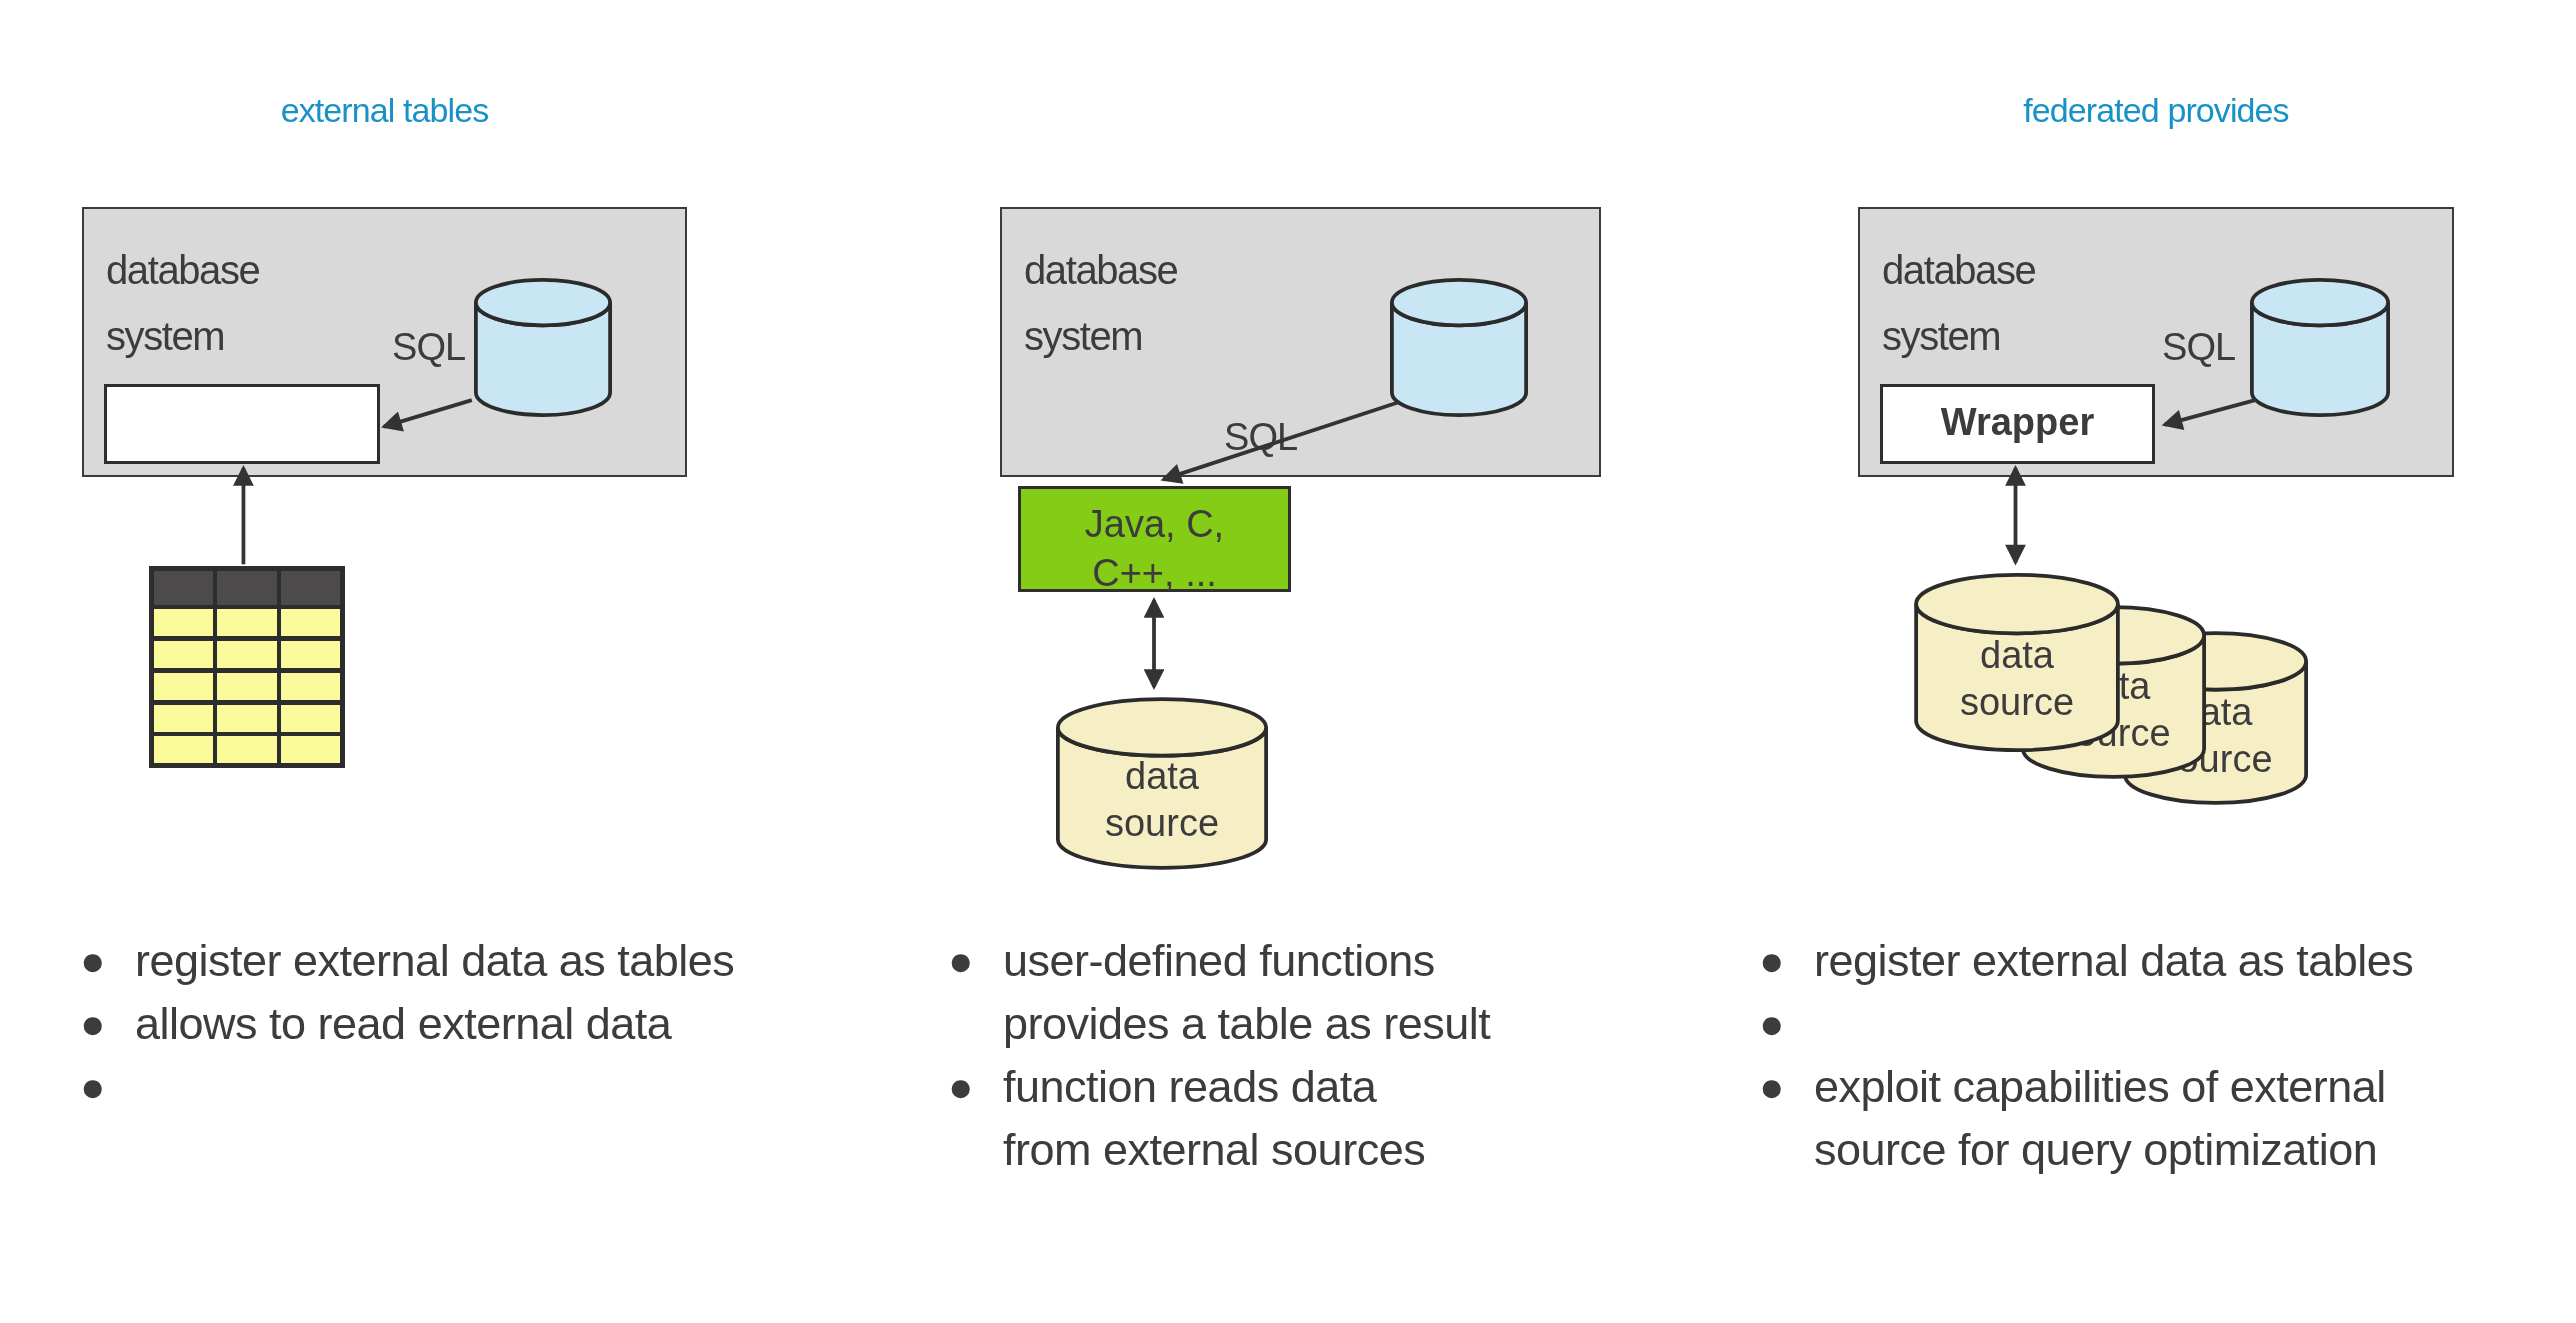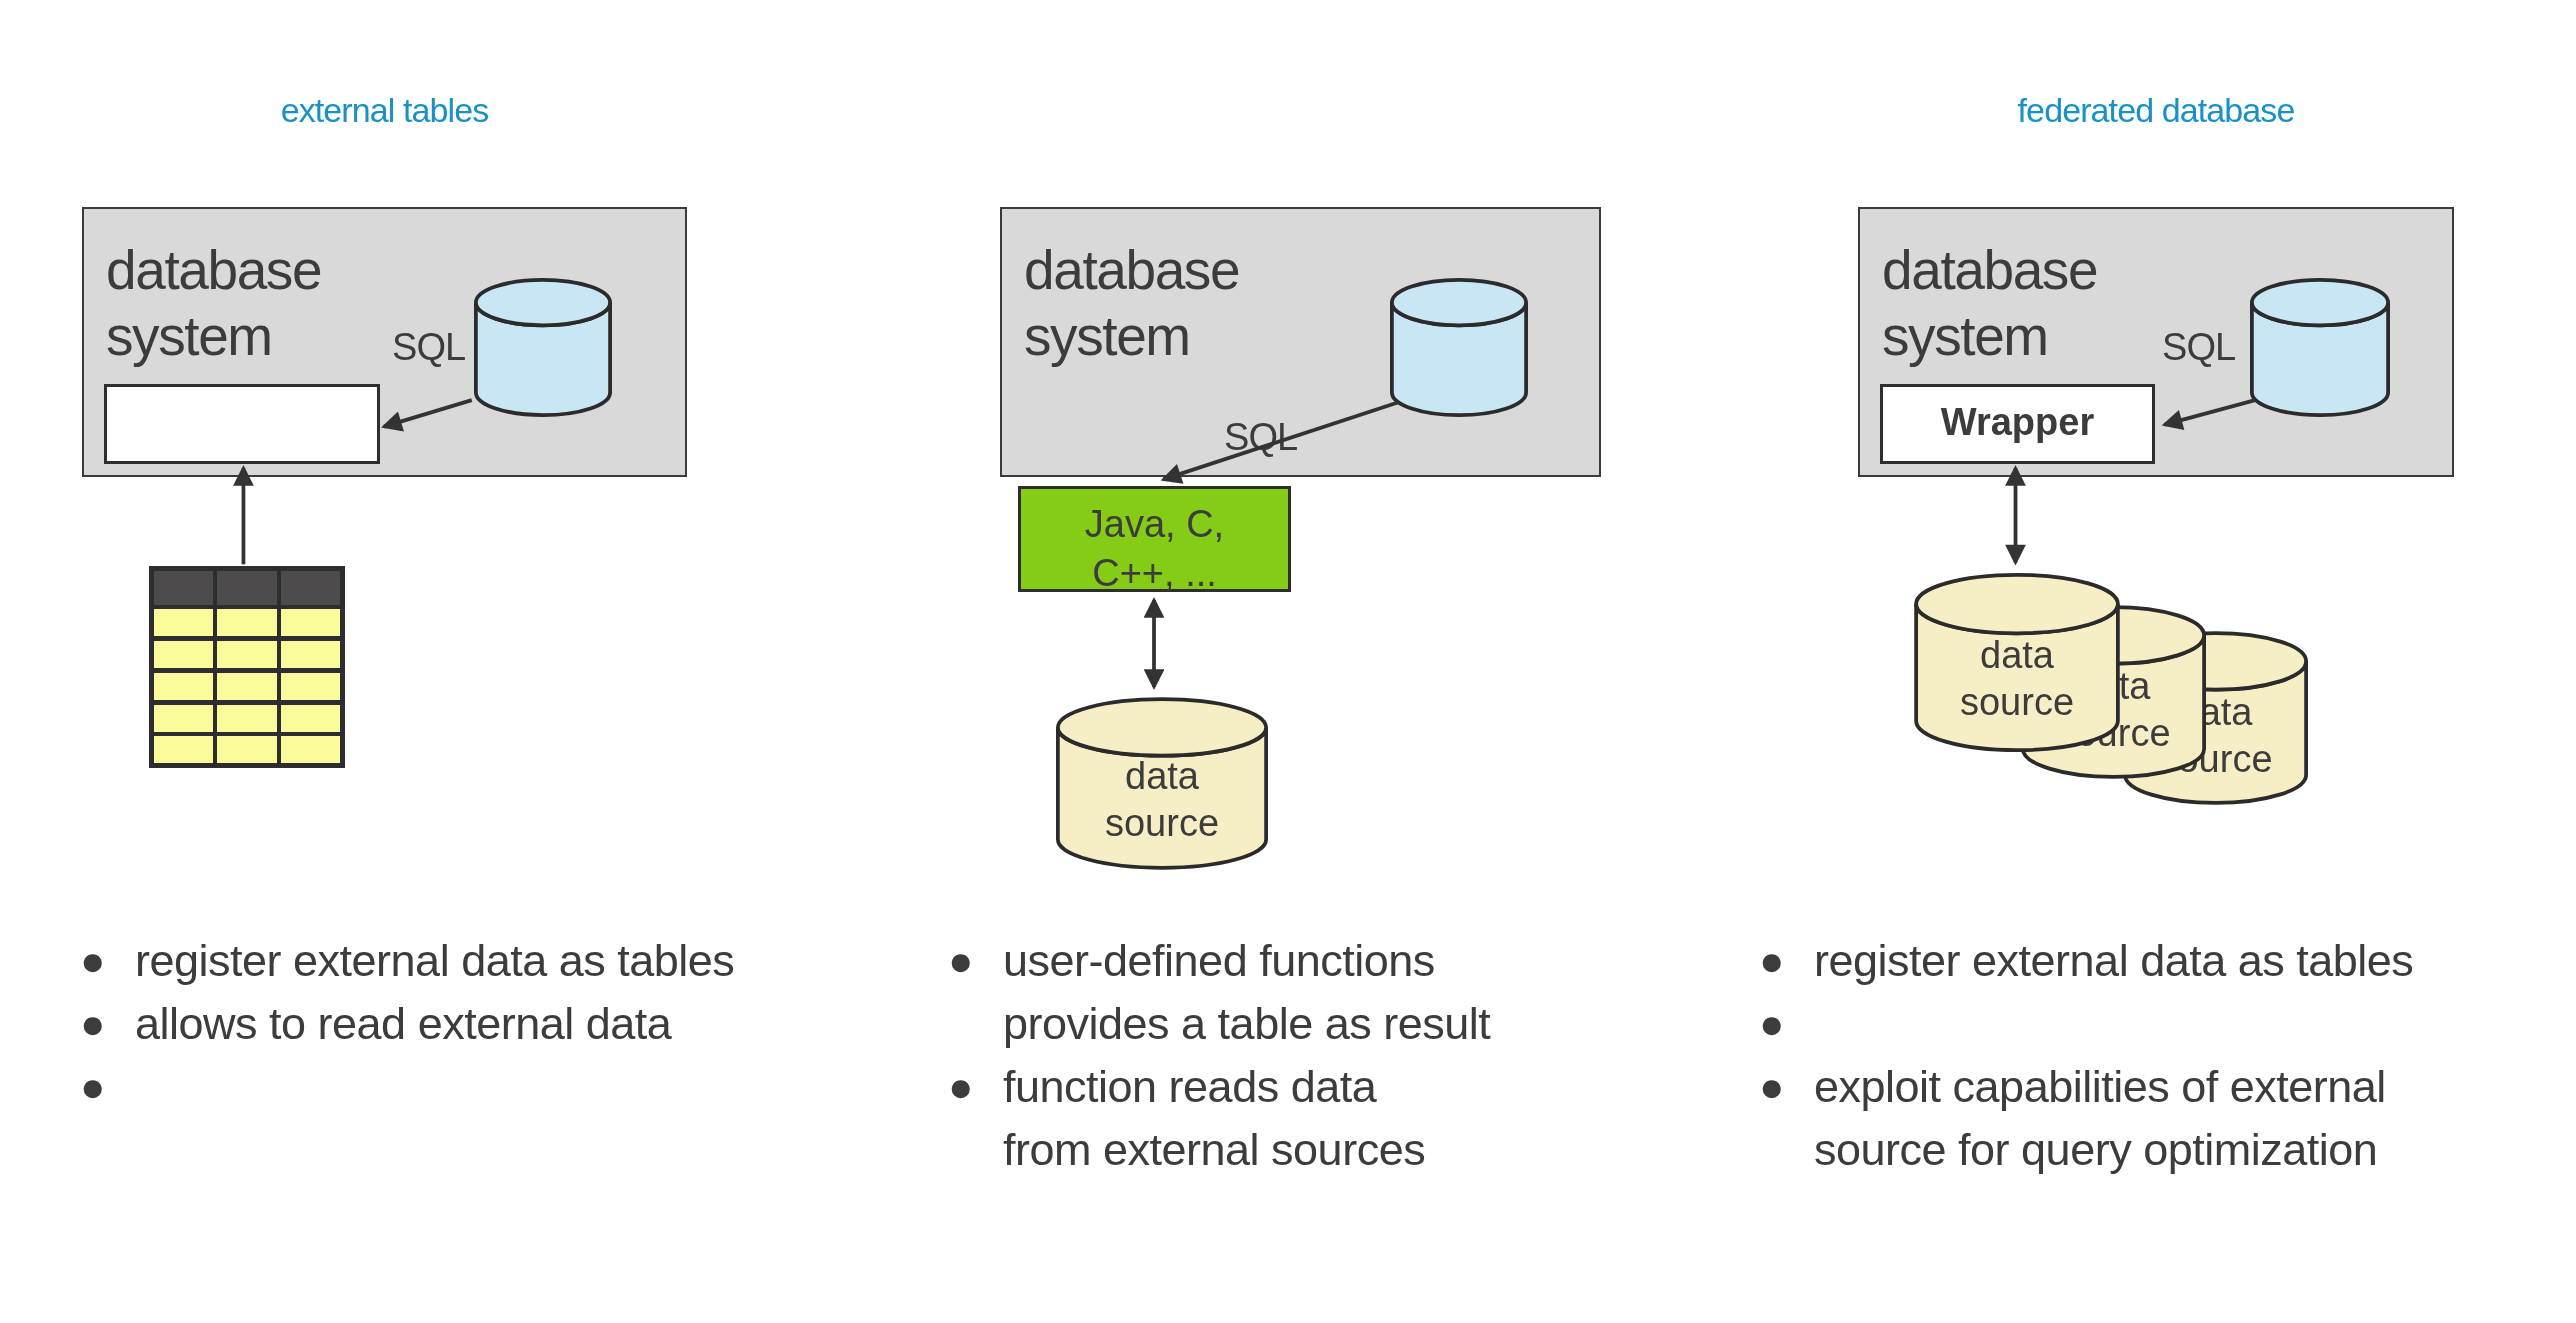--- a/index.html
+++ b/index.html
@@ -2,21 +2,21 @@
 <html style="--title: #1791C6; --box_fill: #D9D9D9; --box_border: #3B3B3B; --db_cylinder_fill: #C9E6F4; --data_source_fill: #F6EFC5; --cylinder_stroke: #2B2B2B; --table_cell_fill: #FBFB9B; --table_header_fill: #4D4A4B; --table_grid: #2D2D2D; --text: #3C3C3C; --arrow: #333333;font-size:15px"><head>
 <meta charset="utf-8">
 <style>
   html,body{margin:0;padding:0;background:#fff;}
   .page{position:relative;width:2576px;height:1324px;background:#fff;overflow:hidden;
         font-family:"Liberation Sans",sans-serif;color:var(--text);}
   .col-title{position:absolute;top:91px;text-align:center;font-size:34px;letter-spacing:-0.9px;
              color:var(--title);font-weight:400;}
   .sysbox{position:absolute;top:207px;height:270px;background:var(--box_fill);
           border:2.8px solid var(--box_border);box-sizing:border-box;}
-  .syslabel{position:absolute;left:22px;top:28px;font-size:55px;line-height:66px;
+  .syslabel{position:absolute;left:22px;top:28px;font-size:40px;line-height:66px;
             letter-spacing:-1.4px;white-space:pre-line;color:var(--text);}
   .sql{position:absolute;font-size:38px;letter-spacing:-0.9px;color:var(--text);}
   .whitebox{position:absolute;background:#ffffff;border:3.8px solid #2e2e2e;box-sizing:border-box;}
   .whitebox .wlabel{position:absolute;left:0;right:0;top:50%;transform:translateY(-54%);
             text-align:center;font-size:38px;color:var(--text);font-weight:bold;}
   .funcbox{position:absolute;background:#84cc16;border:3.8px solid #2e2e2e;box-sizing:border-box;}
   .funcbox .flabel{position:absolute;left:0;right:0;top:11.3px;text-align:center;
             font-size:38px;line-height:49px;white-space:pre-line;color:var(--text);}
   .cyl{position:absolute;}
   .cyl svg{position:absolute;left:0;top:0;}
@@ -33,21 +33,21 @@
   .bullets .dot{width:55px;flex:0 0 55px;font-size:42px;}
   .bullets .btext{white-space:pre-line;}
   .arrows{position:absolute;left:0;top:0;pointer-events:none;}
 </style>
 </head>
 <body>
 
 <div class="page">
 
   <div class="col-title" style="left:82px;width:605px;">external tables</div>
-  <div class="col-title" style="left:1858px;width:596px;">federated database</div>
+  <div class="col-title" style="left:1858px;width:596px;">federated provides</div>
 
   <div class="sysbox" style="left:82px;width:605px;">
     <div class="syslabel">database
 system</div>
     <div class="cyl" style="left:390px;top:68px;width:138px;height:141px;">
         <svg width="138" height="141" xmlns="http://www.w3.org/2000/svg" viewBox="0 0 146 149">
           <path d="M2,27 L2,122 A71,24 0 0 0 144,122 L144,27 A71,24 0 0 1 2,27 Z" fill="#C9E6F4" stroke="#2B2B2B" stroke-width="4"></path>
           <ellipse cx="73" cy="27" rx="71" ry="24" fill="#C9E6F4" stroke="#2B2B2B" stroke-width="4"></ellipse>
         </svg>
       </div>

